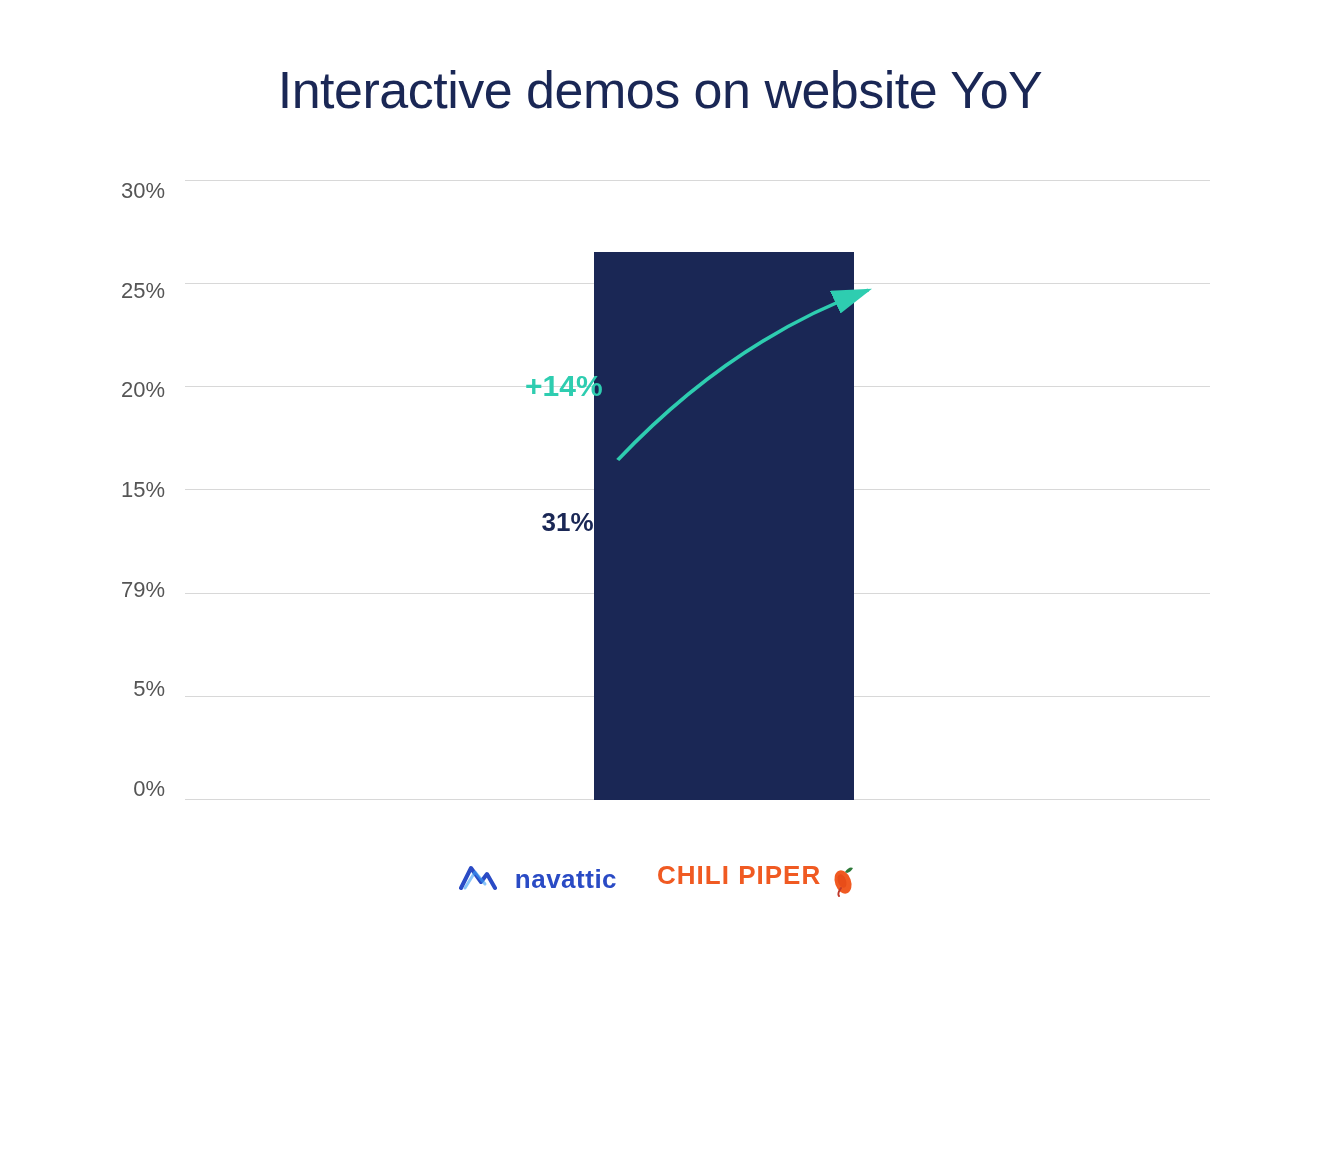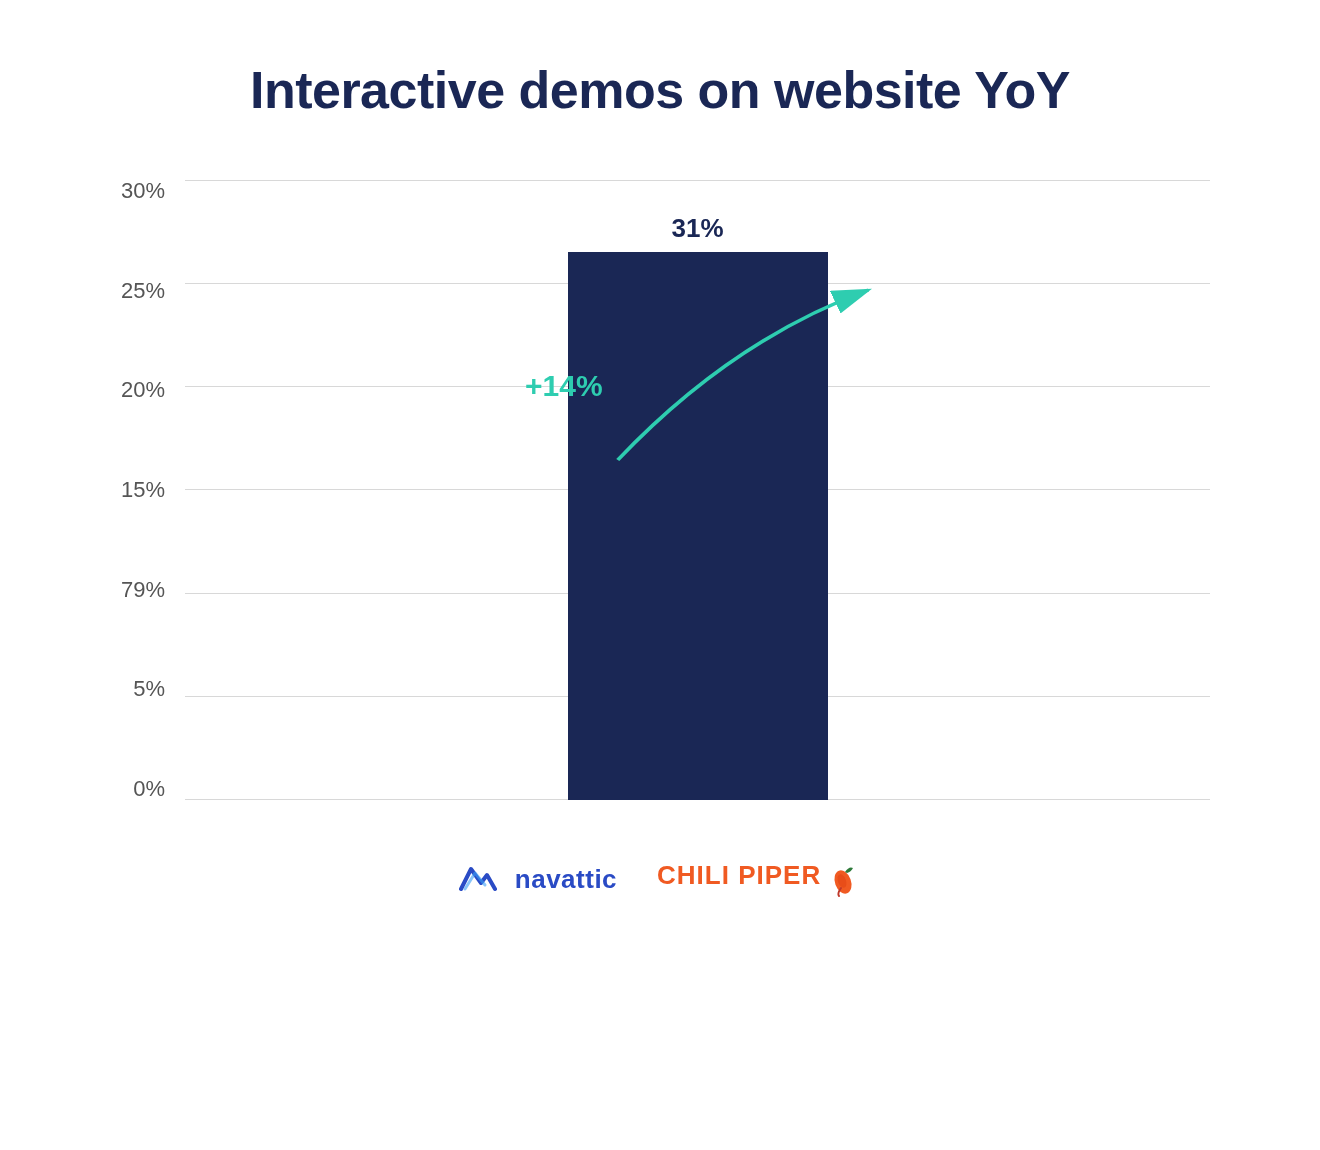--- a/index.html
+++ b/index.html
@@ -19,21 +19,21 @@
     .chart-container {
       width: 1100px;
       margin-top: 60px;
       display: flex;
       flex-direction: column;
       align-items: center;
     }
 
     .chart-title {
       font-size: 52px;
-      font-weight: 700;
+      font-weight: 400;
       color: #1a2755;
       margin-bottom: 60px;
       letter-spacing: -0.5px;
     }
 
     .chart-area {
       display: flex;
       width: 100%;
       align-items: flex-end;
     }
@@ -93,21 +93,20 @@
       right: 0;
       display: flex;
       justify-content: space-around;
       align-items: flex-end;
       padding: 0 60px;
       height: 100%;
     }
 
     .bar-group {
       display: flex;
-      flex-direction: column;
       align-items: center;
       position: relative;
     }
 
     .bar-value {
       font-size: 26px;
       font-weight: 700;
       margin-bottom: 8px;
     }
 
@@ -166,21 +165,20 @@
     .footer {
       display: flex;
       align-items: center;
       justify-content: center;
       gap: 40px;
       margin-top: 60px;
     }
 
     .navattic-logo {
       display: flex;
-      align-items: center;
       gap: 18px;
     }
 
     .navattic-icon {
       width: 38px;
       height: 28px;
     }
 
     .navattic-text {
       font-size: 26px;

